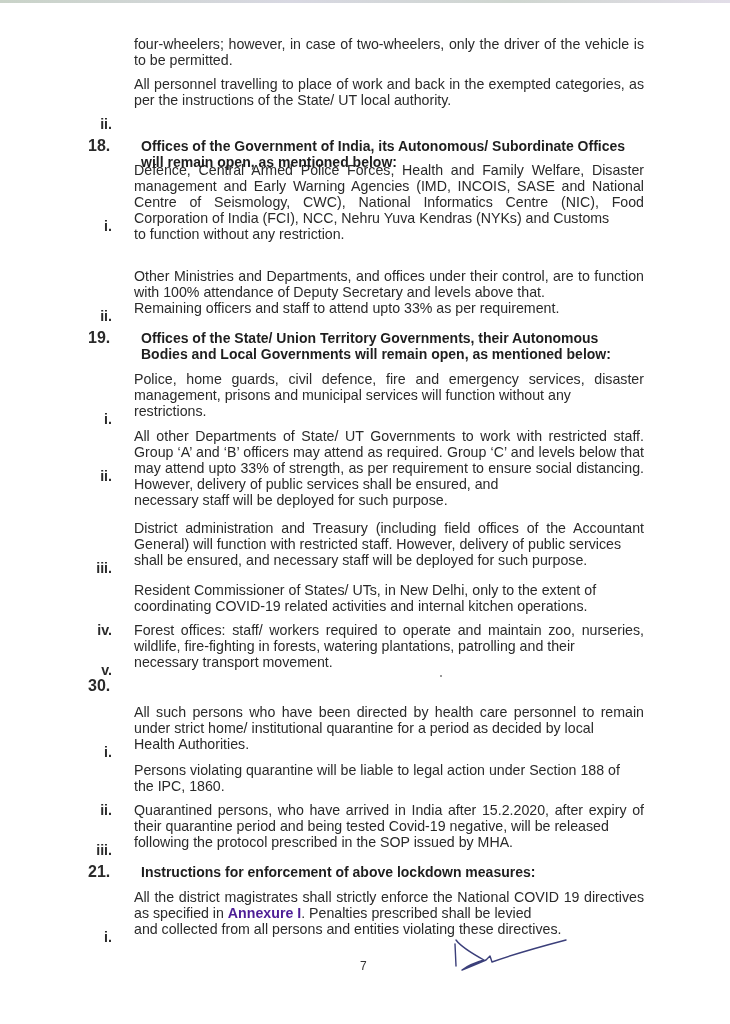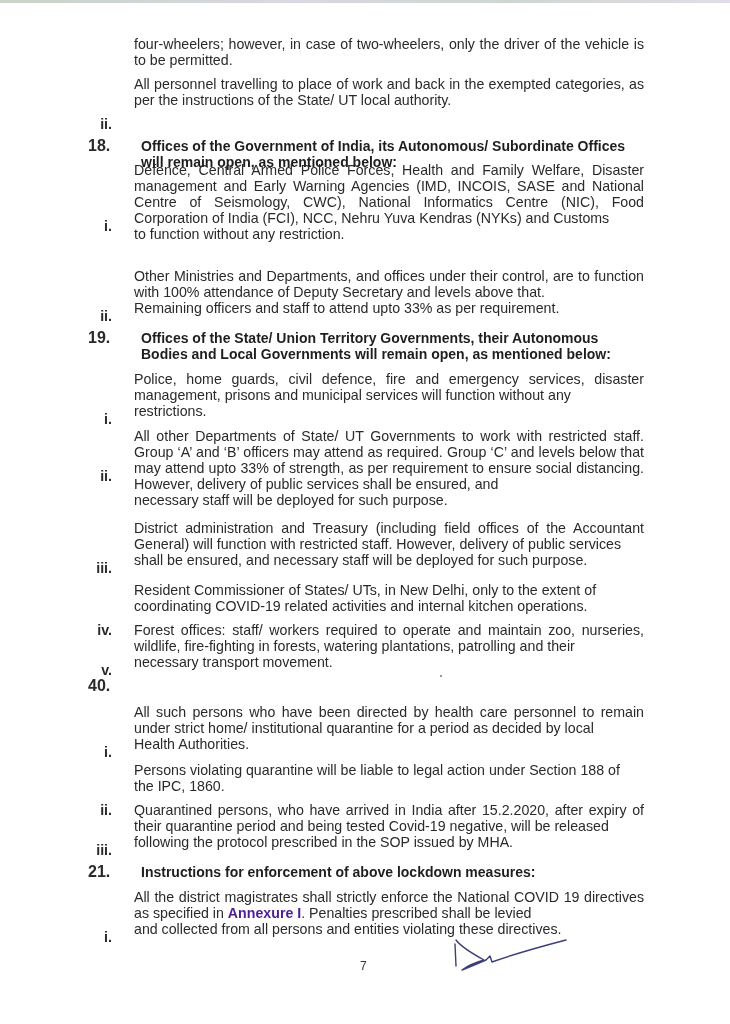--- a/index.html
+++ b/index.html
@@ -130,21 +130,21 @@
   </div>
 
   <div class="marker" style="left:72px; top:622px;">v.</div>
   <div class="text" style="top:622px;">
     <span>Forest offices: staff/ workers required to operate and maintain zoo, nurseries, wildlife, fire-fighting in forests, watering plantations, patrolling and their</span>
     <span class="last">necessary transport movement.</span>
   </div>
 
   <div class="speck"></div>
 
-  <div class="sec-marker" style="top:678px;">40.</div>
+  <div class="sec-marker" style="top:678px;">30.</div>
 
   <div class="marker" style="left:72px; top:704px;">i.</div>
   <div class="text" style="top:704px;">
     <span>All such persons who have been directed by health care personnel to remain under strict home/ institutional quarantine for a period as decided by local</span>
     <span class="last">Health Authorities.</span>
   </div>
 
   <div class="marker" style="left:72px; top:762px;">ii.</div>
   <div class="text" style="top:762px;">
     <span>Persons violating quarantine will be liable to legal action under Section 188 of</span>

